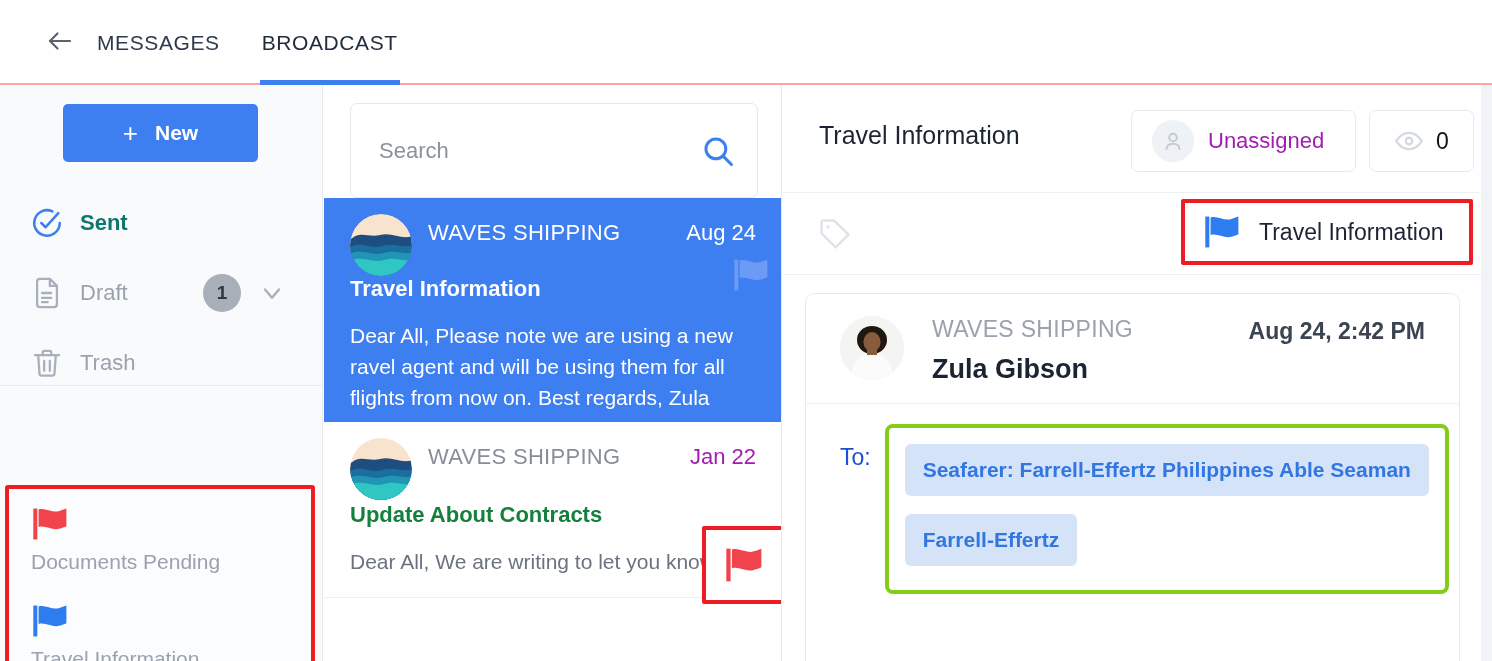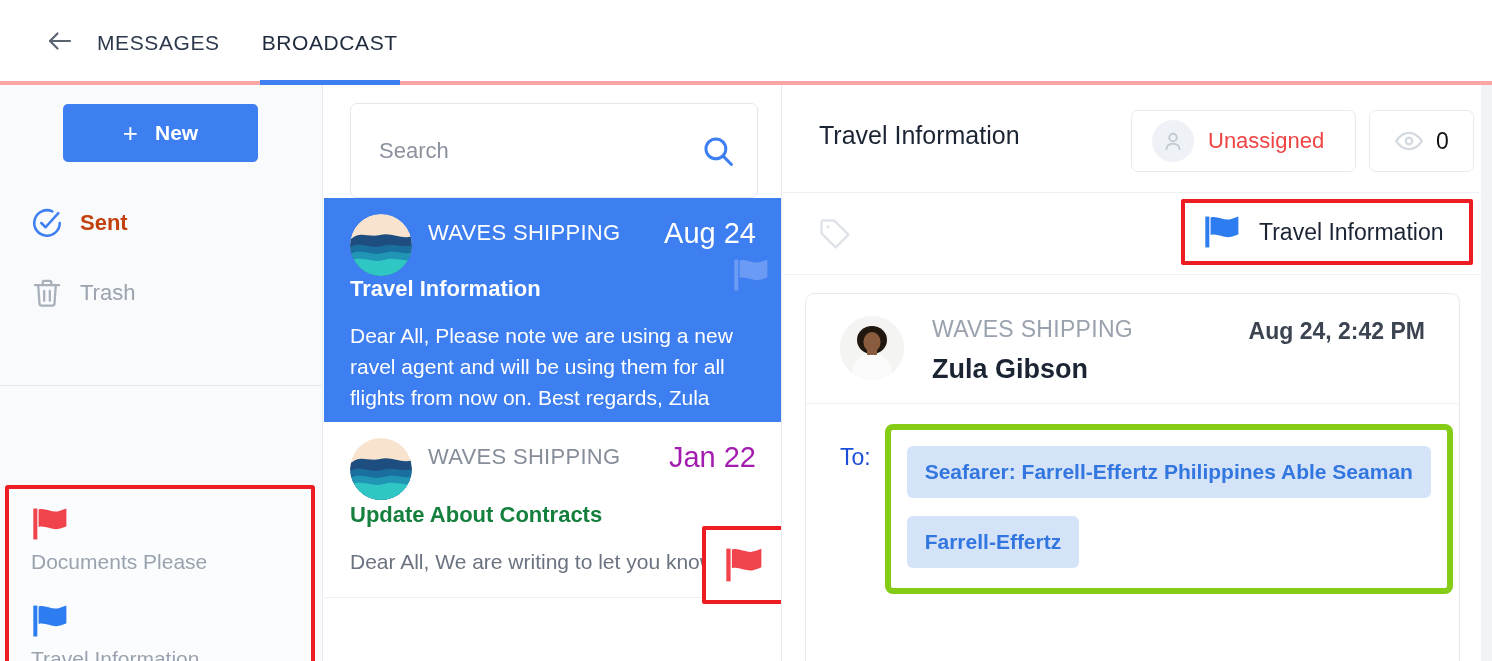--- a/index.html
+++ b/index.html
@@ -8,21 +8,21 @@
     font-family: "Liberation Sans", sans-serif;
     background: #ffffff;
     overflow: hidden;
     -webkit-font-smoothing: antialiased;
   }
   .app { position: relative; width: 1492px; height: 661px; background:#fff; }
 
   
   .topbar {
     position: absolute; left:0; top:0; width:1492px; height:85px;
-    background:#fff; border-bottom:4px solid #fca5a5;
+    background:#fff; border-bottom:2px solid #fca5a5;
     display:flex; align-items:flex-end;
   }
   .back-arrow {
     position:absolute; left:45px; top:26px; width:30px; height:30px;
     color:#5a6370; cursor:pointer;
   }
   .tabs { position:absolute; left:95px; top:0; height:85px; display:flex; align-items:center; gap:38px; }
   .tab {
     font-size:21px; letter-spacing:0.6px; color:#2d3a4d;
     height:85px; display:flex; align-items:center; cursor:pointer;
@@ -49,21 +49,21 @@
   .new-btn .plus { font-size:26px; font-weight:normal; line-height:1; }
 
   .nav-list { position:absolute; left:0; top:103px; width:323px; }
   .nav-item {
     display:flex; align-items:center; height:70px; padding-left:30px;
     cursor:pointer; position:relative;
   }
   .nav-item .ico { width:34px; height:34px; margin-right:16px; flex:0 0 34px; color:#a8b0bb; }
   .nav-item .lbl { font-size:22px; color:#9aa2ae; }
   .nav-item.active .ico { color:#3d7ef0; }
-  .nav-item.active .lbl { color:#c2410c; font-weight:bold; }
+  .nav-item.active .lbl { color:#0f766e; font-weight:bold; }
   .nav-badge {
     position:absolute; left:203px; width:38px; height:38px; border-radius:50%;
     background:#a8afb9; color:#2f3742; font-size:19px; font-weight:bold;
     display:flex; align-items:center; justify-content:center;
   }
   .nav-chevron { position:absolute; left:258px; width:28px; height:28px; color:#a8b0bb; }
 
   .sidebar-sep { position:absolute; left:0; top:300px; width:323px; height:1px; background:#e6eaf0; }
 
   
@@ -94,21 +94,21 @@
 
   .msg-item { position:absolute; left:0; width:458px; padding:18px 26px 20px 26px; cursor:pointer; }
   .msg-item.selected { background:#3d7ef0; }
   .msg-item.plain { background:#fff; border-bottom:1px solid #eceff4; }
   .msg-top { display:flex; align-items:center; height:34px; position:relative; }
   .avatar-logo {
     width:62px; height:62px; border-radius:50%; overflow:hidden; flex:0 0 62px;
     position:absolute; left:0; top:-2px;
   }
   .msg-sender { font-size:22px; margin-left:78px; letter-spacing:0.3px; }
-  .msg-date { position:absolute; right:0; font-size:29px; }
+  .msg-date { position:absolute; right:0; font-size:22px; }
   .msg-subject { font-size:22px; font-weight:bold; margin-top:26px; }
   .msg-preview { font-size:21px; line-height:31px; margin-top:18px; }
   .selected .msg-sender, .selected .msg-date, .selected .msg-subject, .selected .msg-preview { color:#fff; }
   .plain .msg-sender { color:#868e9a; }
   .plain .msg-date { color:#a21caf; }
   .plain .msg-subject { color:#15803d;margin-top:28px; }
   .plain .msg-preview { color:#6b7280; }
   .flag-faint { position:absolute; right:12px; top:60px; width:38px; height:34px; color:#6b9bf5; }
   .flag-red-box {
     position:absolute; right:-4px; top:104px; width:84px; height:78px;
@@ -124,21 +124,21 @@
   .assign-btn {
     position:absolute; left:348px; top:25px; width:225px; height:62px;
     border:1px solid #e6eaf0; border-radius:7px; background:#fff; cursor:pointer;
     display:flex; align-items:center; padding-left:20px; gap:14px;
   }
   .assign-avatar {
     width:42px; height:42px; border-radius:50%; background:#eef1f5;
     display:flex; align-items:center; justify-content:center; color:#c3c9d2;
   }
   .assign-btn .txt { font-size:22px; color:#7c8characters; }
-  .assign-btn .txt { color:#ef4444; }
+  .assign-btn .txt { color:#a21caf; }
   .views-btn {
     position:absolute; left:586px; top:25px; width:105px; height:62px;
     border:1px solid #e6eaf0; border-radius:7px; background:#fff; cursor:pointer;
     display:flex; align-items:center; justify-content:center; gap:12px;
   }
   .eye-icon { width:30px; height:30px; color:#d5dae1; }
   .views-count { font-size:23px; color:#111; }
 
   .label-bar { position:absolute; left:0; top:108px; width:698px; height:82px; border-bottom:1px solid #edf0f4; }
   .tag-icon { position:absolute; left:35px; top:24px; width:34px; height:34px; color:#dfe3e9; }
@@ -159,21 +159,21 @@
     position:absolute; left:34px; top:22px; width:64px; height:64px; border-radius:50%;
     overflow:hidden; background:#f2f3f5;
   }
   .card-company { position:absolute; left:126px; top:22px; font-size:23px; color:#9aa2ae; letter-spacing:0.3px; }
   .card-name { position:absolute; left:126px; top:60px; font-size:27px; color:#1b2433; font-weight:bold; }
   .card-time { position:absolute; right:34px; top:24px; font-size:23px; color:#3b4450;font-weight:bold; }
 
   .to-row { position:absolute; left:0; top:130px; width:100%; padding:0 34px; display:flex; align-items:flex-start; gap:14px; }
   .to-label { font-size:23px; color:#1d4ed8; padding-top:20px; }
   .chips-box {
-    flex:1; border:6px solid #84cc16; border-radius:8px; padding:16px 16px 18px 16px;
+    flex:1; border:4px solid #84cc16; border-radius:8px; padding:16px 16px 18px 16px;
     min-height:170px; display:flex; flex-direction:column; align-items:flex-start; gap:18px;
   }
   .chip {
     background:#d5e3f9; color:#3276e0; border-radius:6px;
     padding:14px 18px; font-size:21px; font-weight:bold; cursor:pointer;
     white-space:nowrap;
   }
 
   .right-strip { position:absolute; left:1481px; top:85px; width:11px; height:576px; background:#f1f3f6; }
 </style>
@@ -205,20 +205,38 @@
       <div class="nav-item active">
         <span class="ico">
           <svg viewBox="0 0 24 24" width="34" height="34" fill="none" stroke="currentColor" stroke-width="1.8" stroke-linecap="round" stroke-linejoin="round">
             <path d="M21 12a9 9 0 1 1-5.2-8.2"></path>
               <polyline points="8,12 11,15 20,5"></polyline>
           </svg>
         </span>
         <span class="lbl">Sent</span>
       </div>
 
+      <div class="nav-item">
+        <span class="ico">
+          <svg viewBox="0 0 24 24" width="34" height="34" fill="none" stroke="currentColor" stroke-width="1.6" stroke-linecap="round" stroke-linejoin="round">
+            <path d="M14 2H7a2 2 0 0 0-2 2v16a2 2 0 0 0 2 2h10a2 2 0 0 0 2-2V7z"></path>
+            <polyline points="14,2 14,7 19,7"></polyline>
+            <line x1="8.5" y1="12" x2="15" y2="12"></line>
+            <line x1="8.5" y1="15.5" x2="15" y2="15.5"></line>
+            <line x1="8.5" y1="18.5" x2="12.5" y2="18.5"></line>
+          </svg>
+        </span>
+        <span class="lbl">Draft</span>
+        <span class="nav-badge">1</span>
+        <span class="nav-chevron">
+          <svg viewBox="0 0 24 24" width="28" height="28" fill="none" stroke="currentColor" stroke-width="2" stroke-linecap="round" stroke-linejoin="round">
+            <polyline points="6,9 12,16 18,9"></polyline>
+          </svg>
+        </span>
+      </div>
 
       <div class="nav-item">
         <span class="ico">
           <svg viewBox="0 0 24 24" width="34" height="34" fill="none" stroke="currentColor" stroke-width="1.6" stroke-linecap="round" stroke-linejoin="round">
             <polyline points="3.5,6.5 20.5,6.5"></polyline>
             <path d="M9 6.5V4.5a1 1 0 0 1 1-1h4a1 1 0 0 1 1 1v2"></path>
             <path d="M5.8 6.5l.9 13a1.5 1.5 0 0 0 1.5 1.4h7.6a1.5 1.5 0 0 0 1.5-1.4l.9-13"></path>
             <line x1="10" y1="10.5" x2="10" y2="17.5"></line>
             <line x1="14" y1="10.5" x2="14" y2="17.5"></line>
           </svg>
@@ -230,21 +248,21 @@
     <div class="sidebar-sep"></div>
 
     <div class="labels-box">
       <div class="label-row" style="top:18px;">
         <span class="flag">
           <svg viewBox="0 0 24 22" width="38" height="34">
             <rect x="1.2" y="1" width="2.6" height="20" fill="#f1434b"></rect>
             <path d="M4.6 1.6 C9 0.2 13.5 4.2 18 2.6 C20 2 21.5 1.4 22.6 1 L22.6 12.4 C21.4 12.9 19.8 13.6 18 14.1 C13.5 15.5 9 11.6 4.6 13 Z" fill="#f1434b"></path>
           </svg>
         </span>
-        <span class="ltext">Documents Please</span>
+        <span class="ltext">Documents Pending</span>
       </div>
       <div class="label-row" style="top:115px;">
         <span class="flag">
           <svg viewBox="0 0 24 22" width="38" height="34">
             <rect x="1.2" y="1" width="2.6" height="20" fill="#2d7df0"></rect>
             <path d="M4.6 1.6 C9 0.2 13.5 4.2 18 2.6 C20 2 21.5 1.4 22.6 1 L22.6 12.4 C21.4 12.9 19.8 13.6 18 14.1 C13.5 15.5 9 11.6 4.6 13 Z" fill="#2d7df0"></path>
           </svg>
         </span>
         <span class="ltext">Travel Information</span>
       </div>

